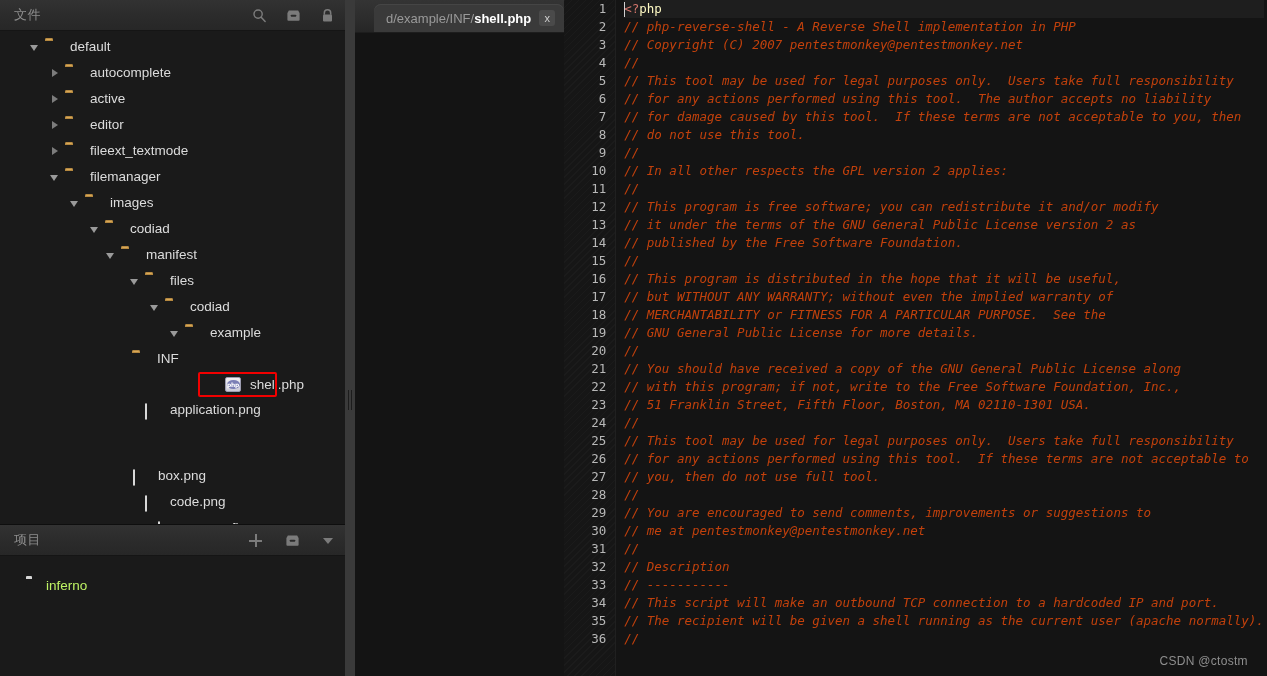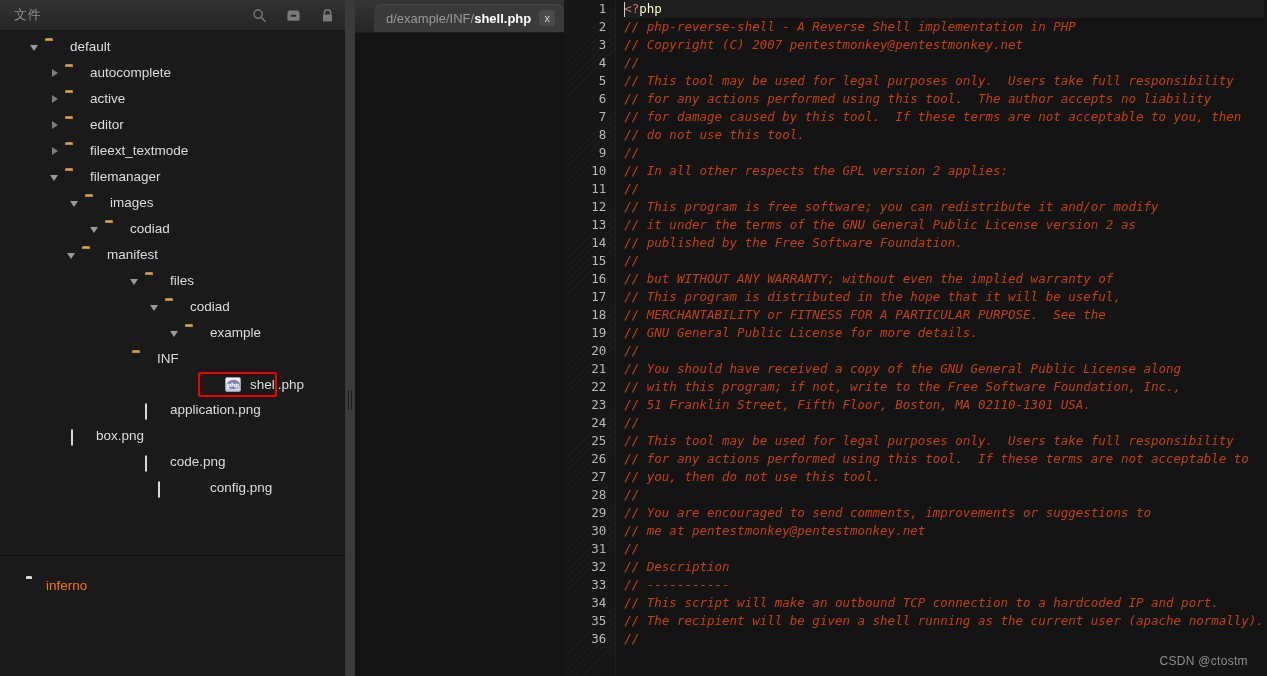--- a/index.html
+++ b/index.html
@@ -117,21 +117,21 @@
   .node.selected .selbox {
     position: absolute; left: 0; right: 0; top: 0; bottom: 0;
     border: 2px solid #f20000; border-radius: 2px; pointer-events: none;
   }
 
   
   #projects-panel { flex: 0 0 auto; background: #1a1a1a; }
   #projects-list { padding-top: 16px; height: 120px; }
   .proj-item {
     height: 26px; display: flex; align-items: center;
-    padding-left: 21px; color: #f97316; font-size: 13.5px;
+    padding-left: 21px; color: #bef264; font-size: 13.5px;
   }
   .proj-header .hdr-icons { gap: 22px; }
   .plus-icon {
     width: 15px; height: 15px; position: relative; opacity: .72;
   }
   .plus-icon::before, .plus-icon::after {
     content:""; position:absolute; background:#9a9a9a;
   }
   .plus-icon::before { left: 7px; top: 1px; width: 2px; height: 13px; }
   .plus-icon::after  { left: 1px; top: 7px; width: 13px; height: 2px; }
@@ -295,21 +295,21 @@
         <div class="node" style="padding-left: 70px;">
           <span class="arrow open"></span>
           <span class="ico"><span class="ico-folder"></span></span>
           <span class="node-label">images</span>
         </div>
         <div class="node" style="padding-left: 90px;">
           <span class="arrow open"></span>
           <span class="ico"><span class="ico-folder"></span></span>
           <span class="node-label">codiad</span>
         </div>
-        <div class="node" style="padding-left: 67px;">
+        <div class="node" style="padding-left: 106px;">
           <span class="arrow open"></span>
           <span class="ico"><span class="ico-folder"></span></span>
           <span class="node-label">manifest</span>
         </div>
         <div class="node" style="padding-left: 130px;">
           <span class="arrow open"></span>
           <span class="ico"><span class="ico-folder"></span></span>
           <span class="node-label">files</span>
         </div>
         <div class="node" style="padding-left: 150px;">
@@ -333,38 +333,52 @@
             <span class="ico-php"></span>
           </span>
           <span class="node-label">shell.php</span>
           <span class="selbox" style="border-color: rgb(242, 0, 0);"></span>
         </div>
         <div class="node" style="padding-left: 130px;">
           <span class="arrow none"></span>
           <span class="ico"><span class="ico-png"></span></span>
           <span class="node-label">application.png</span>
         </div>
-        <div class="node" style="padding-left: 56px;">
+        <div class="node" style="padding-left: 118px; margin-top: 40px;">
           <span class="arrow none"></span>
           <span class="ico"><span class="ico-png"></span></span>
           <span class="node-label">box.png</span>
         </div>
         <div class="node" style="padding-left: 130px;">
           <span class="arrow none"></span>
           <span class="ico"><span class="ico-png"></span></span>
           <span class="node-label">code.png</span>
         </div>
         <div class="node" style="padding-left: 116px; gap: 27px;">
           <span class="arrow none"></span>
           <span class="ico"><span class="ico-png"></span></span>
           <span class="node-label">config.png</span>
         </div>
       </div>
 
     <div id="projects-panel">
+      <div class="panel-header proj-header">
+        <div class="panel-title">项目</div>
+        <div class="hdr-icons">
+          <span class="plus-icon"></span>
+          <span class="hdr-icon">
+            <svg viewBox="0 0 16 16" width="15" height="15">
+              <path d="M1.5 5.2h13v7.3a1 1 0 0 1-1 1h-11a1 1 0 0 1-1-1z" fill="#9a9a9a"></path>
+              <path d="M1.5 5.2 3 2.6h10l1.5 2.6z" fill="#9a9a9a"></path>
+              <rect x="5.2" y="7.2" width="5.6" height="2.1" rx="0.5" fill="#2b2b2b"></rect>
+            </svg>
+          </span>
+          <span class="caret-icon"></span>
+        </div>
+      </div>
       <div id="projects-list">
           <div class="proj-item">
             <span class="ico"><span class="ico-project"></span></span>
             <span>inferno</span>
           </div>
         </div>
     </div>
   </div>
 
   <div id="splitter">
@@ -428,32 +442,32 @@
           <div class="cl"><span class="cm">// for any actions performed using this tool.  The author accepts no liability</span></div>
           <div class="cl"><span class="cm">// for damage caused by this tool.  If these terms are not acceptable to you, then</span></div>
           <div class="cl"><span class="cm">// do not use this tool.</span></div>
           <div class="cl"><span class="cm">//</span></div>
           <div class="cl"><span class="cm">// In all other respects the GPL version 2 applies:</span></div>
           <div class="cl"><span class="cm">//</span></div>
           <div class="cl"><span class="cm">// This program is free software; you can redistribute it and/or modify</span></div>
           <div class="cl"><span class="cm">// it under the terms of the GNU General Public License version 2 as</span></div>
           <div class="cl"><span class="cm">// published by the Free Software Foundation.</span></div>
           <div class="cl"><span class="cm">//</span></div>
+          <div class="cl"><span class="cm">// This program is distributed in the hope that it will be useful,</span></div>
           <div class="cl"><span class="cm">// but WITHOUT ANY WARRANTY; without even the implied warranty of</span></div>
-          <div class="cl"><span class="cm">// This program is distributed in the hope that it will be useful,</span></div>
           <div class="cl"><span class="cm">// MERCHANTABILITY or FITNESS FOR A PARTICULAR PURPOSE.  See the</span></div>
           <div class="cl"><span class="cm">// GNU General Public License for more details.</span></div>
           <div class="cl"><span class="cm">//</span></div>
           <div class="cl"><span class="cm">// You should have received a copy of the GNU General Public License along</span></div>
           <div class="cl"><span class="cm">// with this program; if not, write to the Free Software Foundation, Inc.,</span></div>
           <div class="cl"><span class="cm">// 51 Franklin Street, Fifth Floor, Boston, MA 02110-1301 USA.</span></div>
           <div class="cl"><span class="cm">//</span></div>
           <div class="cl"><span class="cm">// This tool may be used for legal purposes only.  Users take full responsibility</span></div>
           <div class="cl"><span class="cm">// for any actions performed using this tool.  If these terms are not acceptable to</span></div>
-          <div class="cl"><span class="cm">// you, then do not use this tool.</span></div>
+          <div class="cl"><span class="cm">// you, then do not use full tool.</span></div>
           <div class="cl"><span class="cm">//</span></div>
           <div class="cl"><span class="cm">// You are encouraged to send comments, improvements or suggestions to</span></div>
           <div class="cl"><span class="cm">// me at pentestmonkey@pentestmonkey.net</span></div>
           <div class="cl"><span class="cm">//</span></div>
           <div class="cl"><span class="cm">// Description</span></div>
           <div class="cl"><span class="cm">// -----------</span></div>
           <div class="cl"><span class="cm">// This script will make an outbound TCP connection to a hardcoded IP and port.</span></div>
           <div class="cl"><span class="cm">// The recipient will be given a shell running as the current user (apache normally).</span></div>
           <div class="cl"><span class="cm">//</span></div>
         </div>

